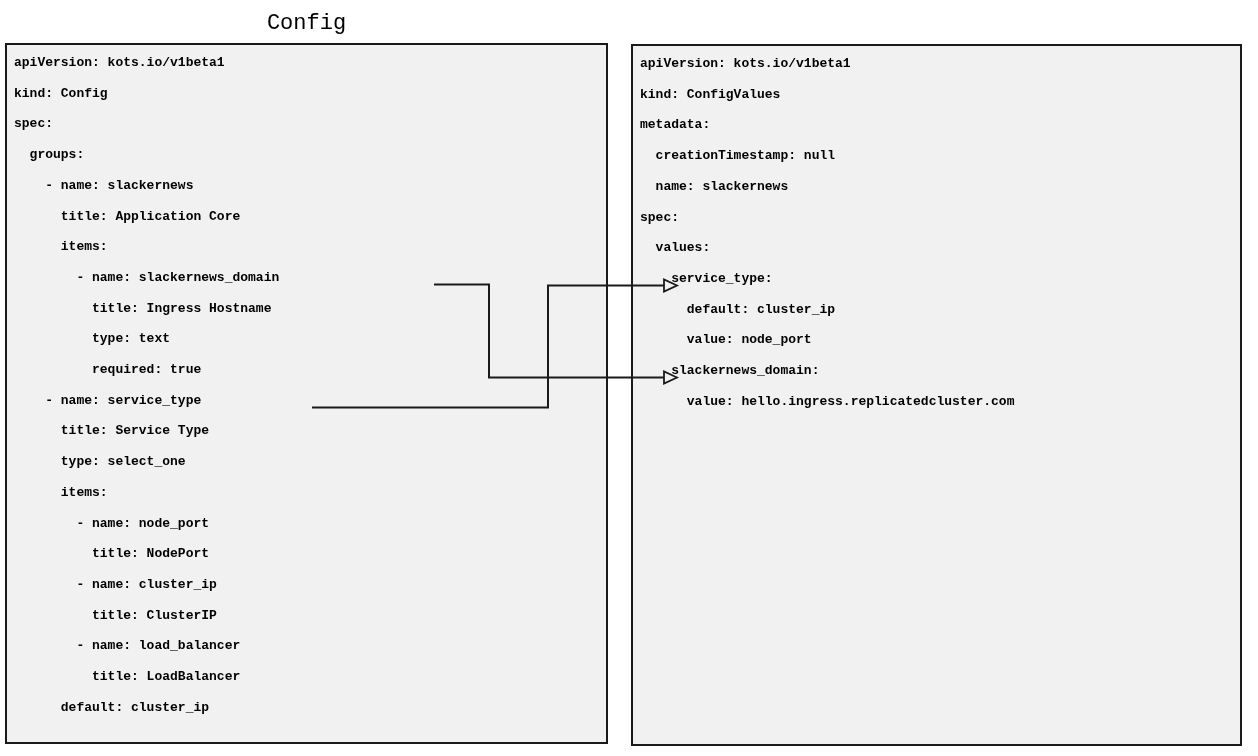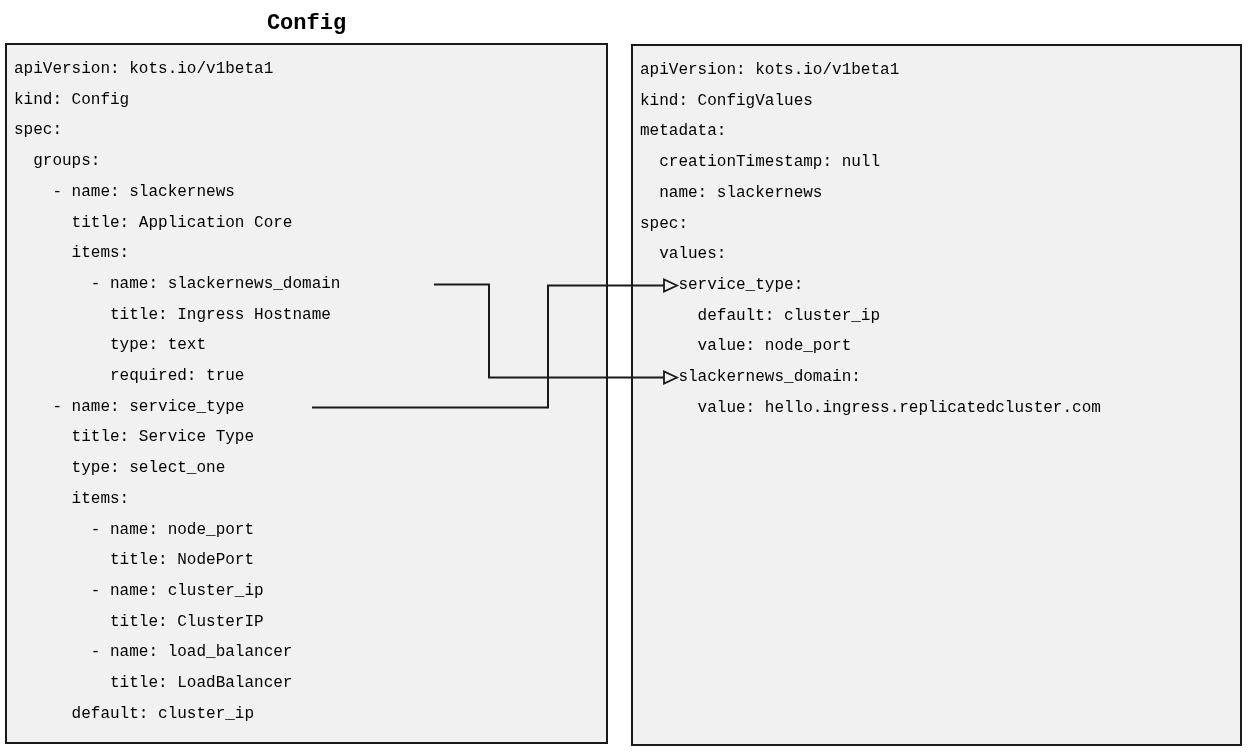--- a/index.html
+++ b/index.html
@@ -14,37 +14,37 @@
   body{
     width:1258px;height:756px;
     background:var(--page-bg);
     font-family:"Liberation Mono","DejaVu Sans Mono",monospace;
     overflow:hidden;
   }
   .canvas{position:relative;width:1258px;height:756px;}
   .panel-title{
     position:absolute;top:8px;height:30px;
     display:flex;align-items:center;justify-content:center;
-    font-weight:700;font-size:22px;color:var(--text);
+    font-weight:400;font-size:22px;color:var(--text);
   }
   .panel-title.left{left:5px;width:603px;}
   .panel-title.right{left:631px;width:611px;}
   .panel{
     position:absolute;
     background:var(--panel-bg);
     border:2px solid var(--panel-border);
   }
   .panel.left{left:5px;top:43px;width:603px;height:701px;}
   .panel.right{left:631px;top:44px;width:611px;height:702px;}
   pre.code{
     margin:0;
-    padding:9px 0 0 7px;
+    padding:3px 0 0 7px;
     font-family:"Liberation Mono","DejaVu Sans Mono",monospace;
-    font-weight:400;
-    font-size:16px;
+    font-weight:700;
+    font-size:13px;
     line-height:30.7px;
     color:var(--text);
     white-space:pre;
   }
   svg.overlay{
     position:absolute;left:0;top:0;
     pointer-events:none;
   }
   .connector{
     fill:none;

